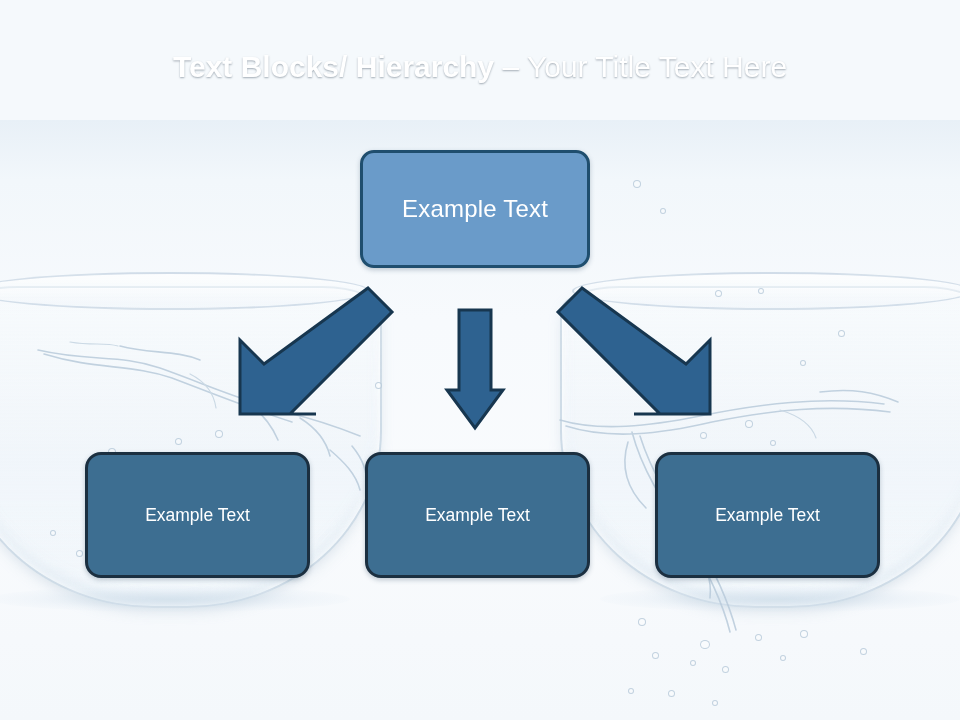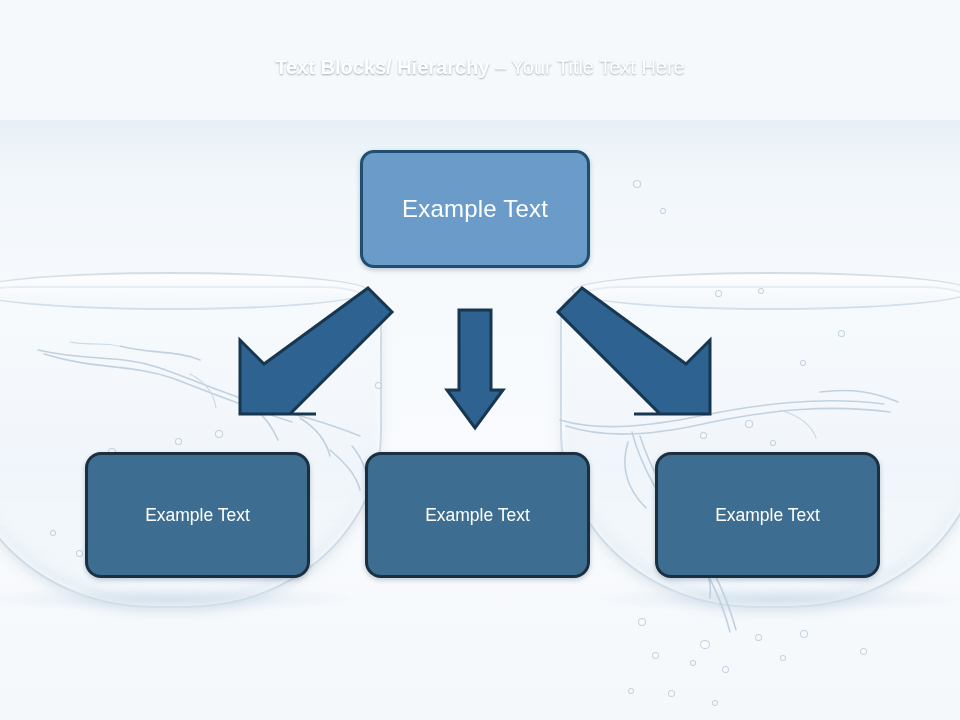--- a/index.html
+++ b/index.html
@@ -118,21 +118,21 @@
   #node-b2{left:365px;}
   #node-b3{left:655px;}
 
   .arrows{position:absolute;left:0;top:0;width:960px;height:720px;pointer-events:none;}
 
   
   #title{
     position:absolute;left:0;top:47px;width:960px;
     text-align:center;
     color:#ffffff;
-    font-size:20px;
+    font-size:30px;
     line-height:40px;
     white-space:nowrap;
     text-shadow:0 1px 2px rgba(10,30,50,.35);
   }
   #title .t-bold{font-weight:bold;}
   #title .t-light{font-weight:normal;}
 </style>
 </head>
 <body>
 

